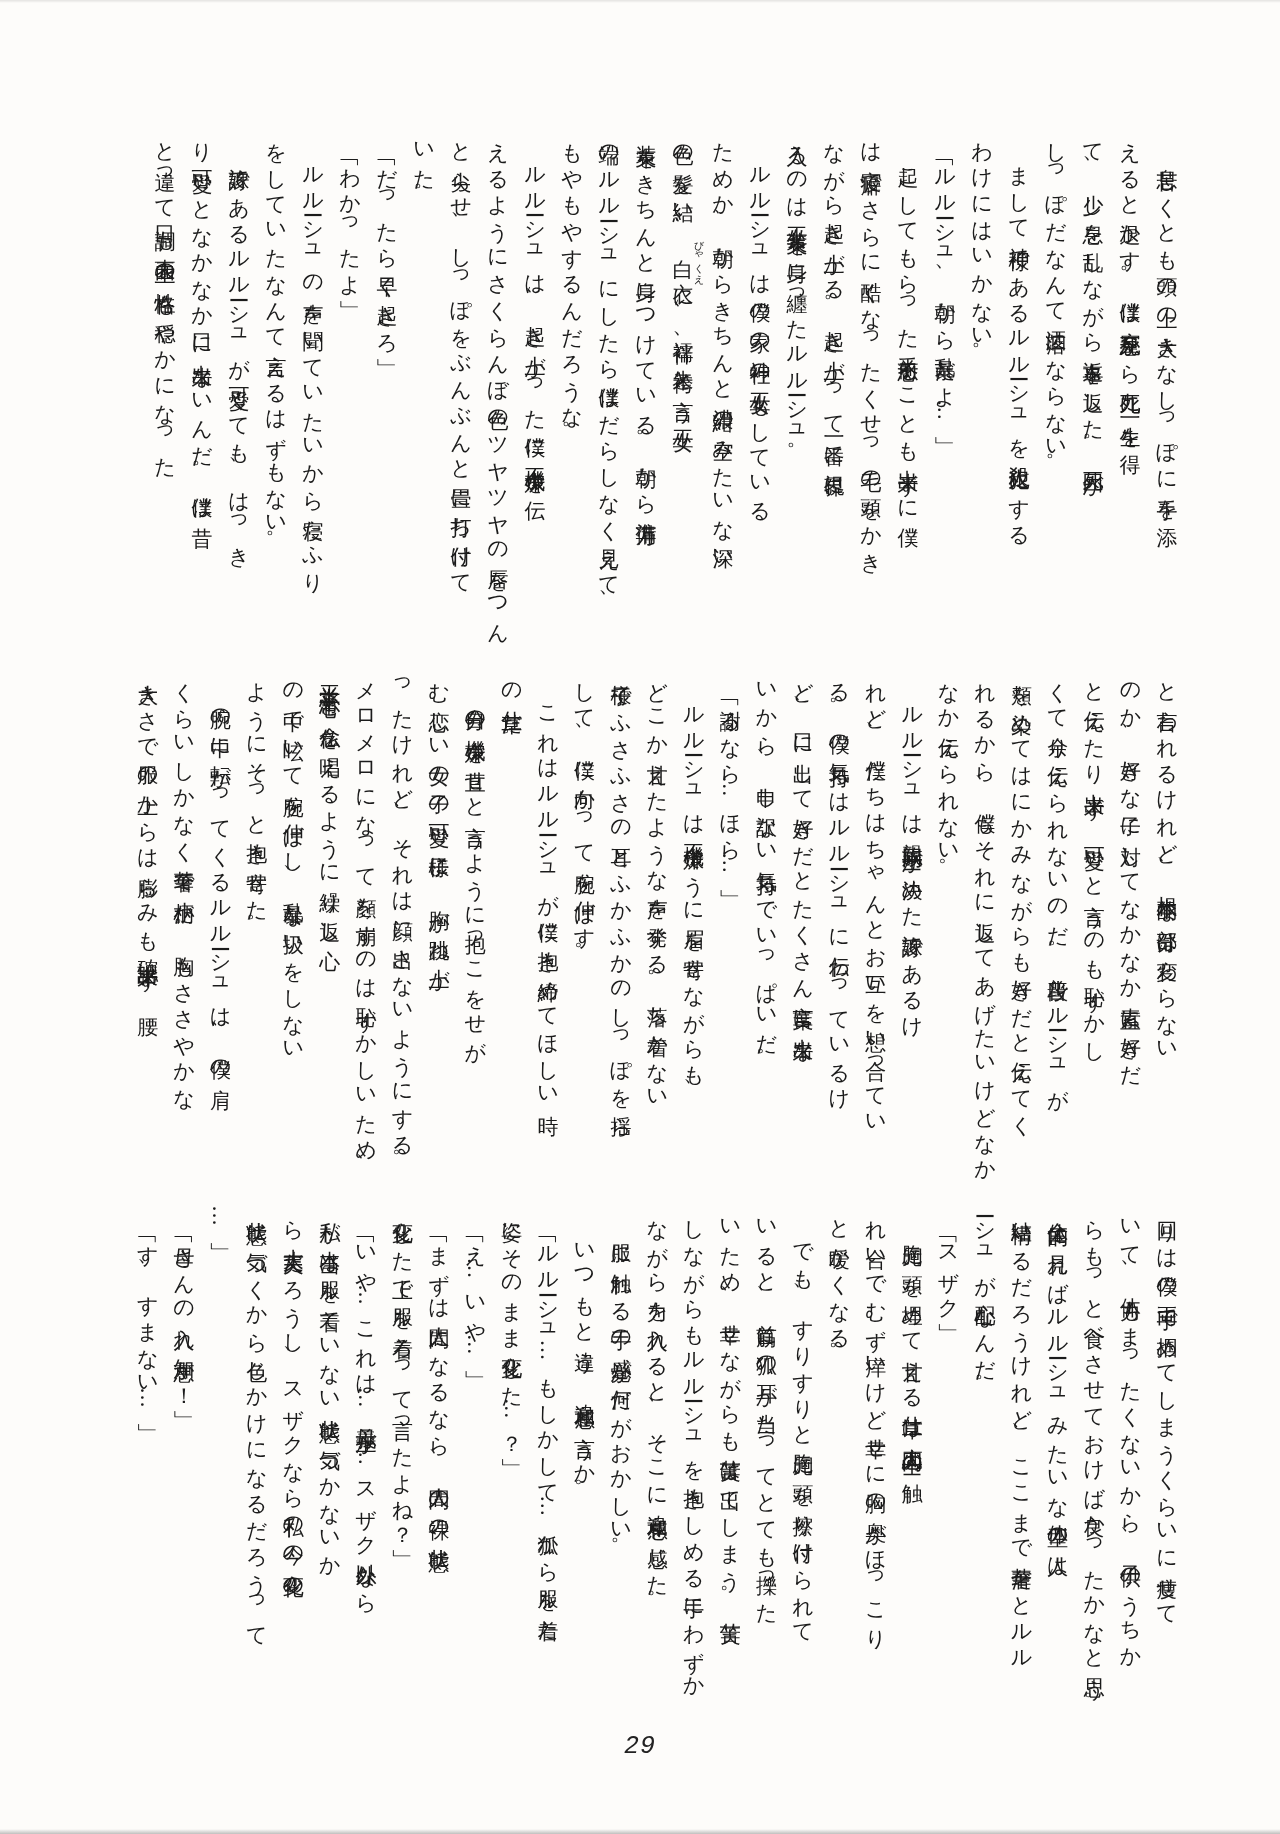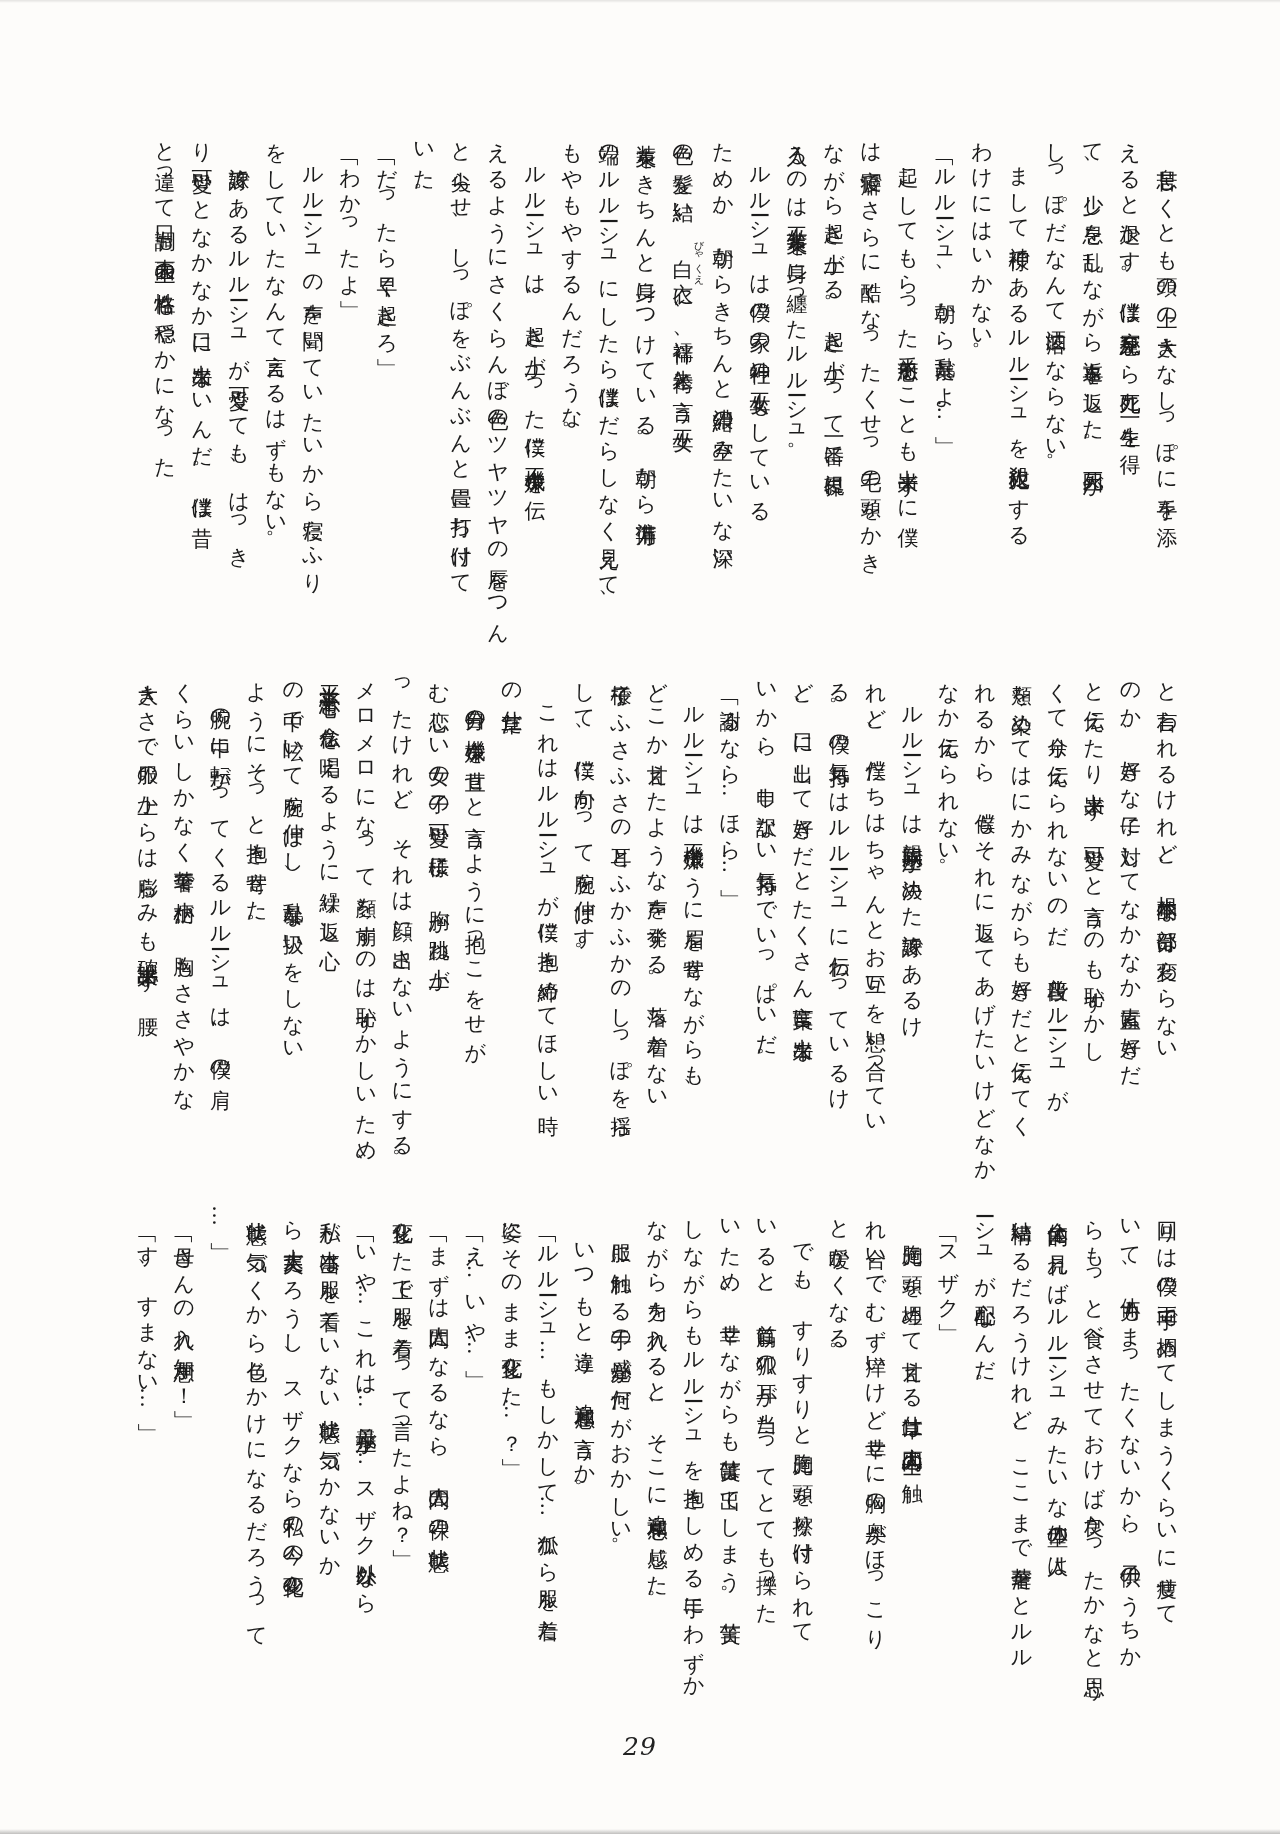--- a/index.html
+++ b/index.html
@@ -42,20 +42,21 @@
   .pagenum {
     position: absolute;
     top: 1732px;
     left: 0;
     width: 1280px;
     text-align: center;
     font-size: 25px;
     font-style: italic;
     color: #222;
     letter-spacing: 1px;
+    font-family: Liberation Mono, monospace;
   }
   .edge-top {
     position: absolute;
     top: 0; left: 0; right: 0;
     height: 3px;
     background: linear-gradient(to bottom, rgba(0,0,0,0.10), rgba(0,0,0,0));
   }
   .edge-bottom {
     position: absolute;
     bottom: 0; left: 0; right: 0;

